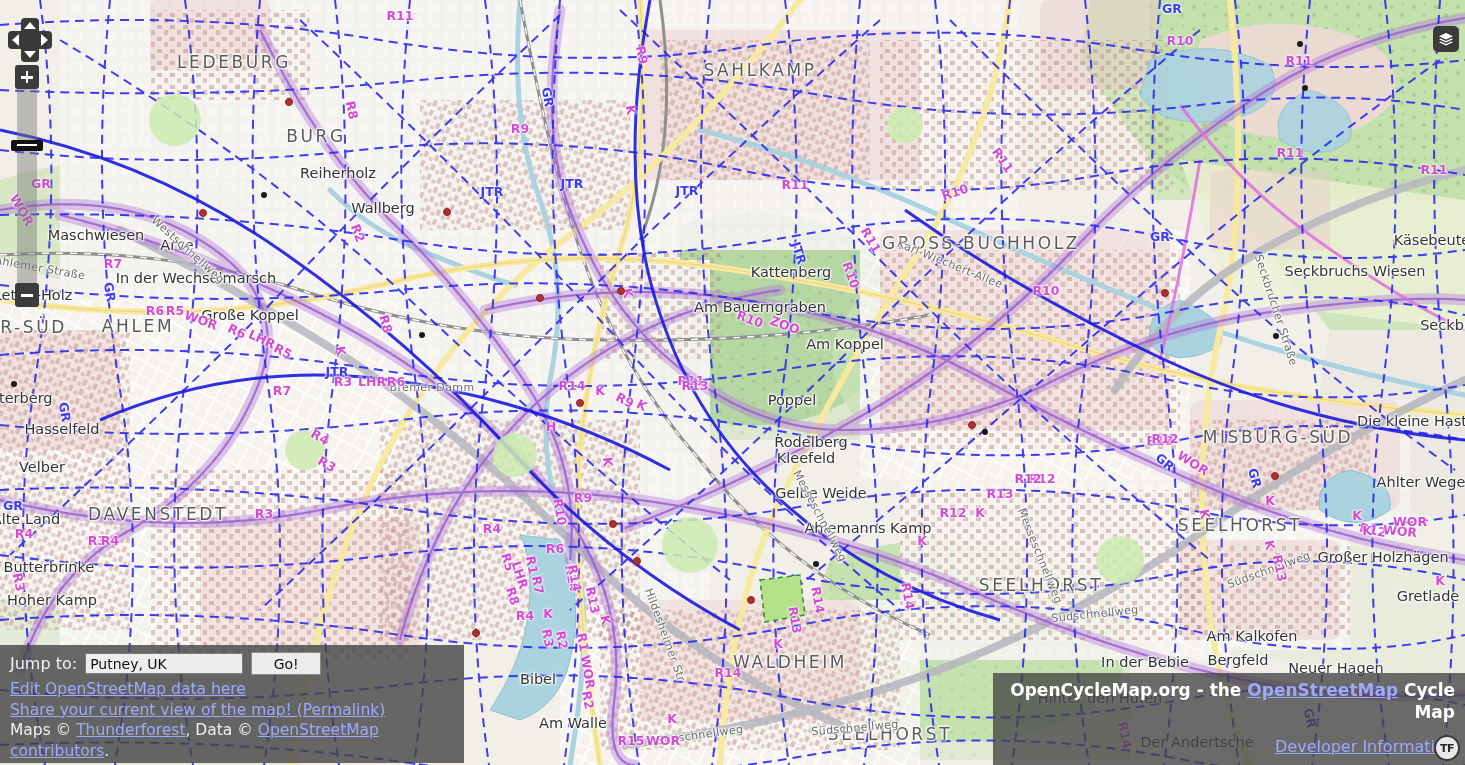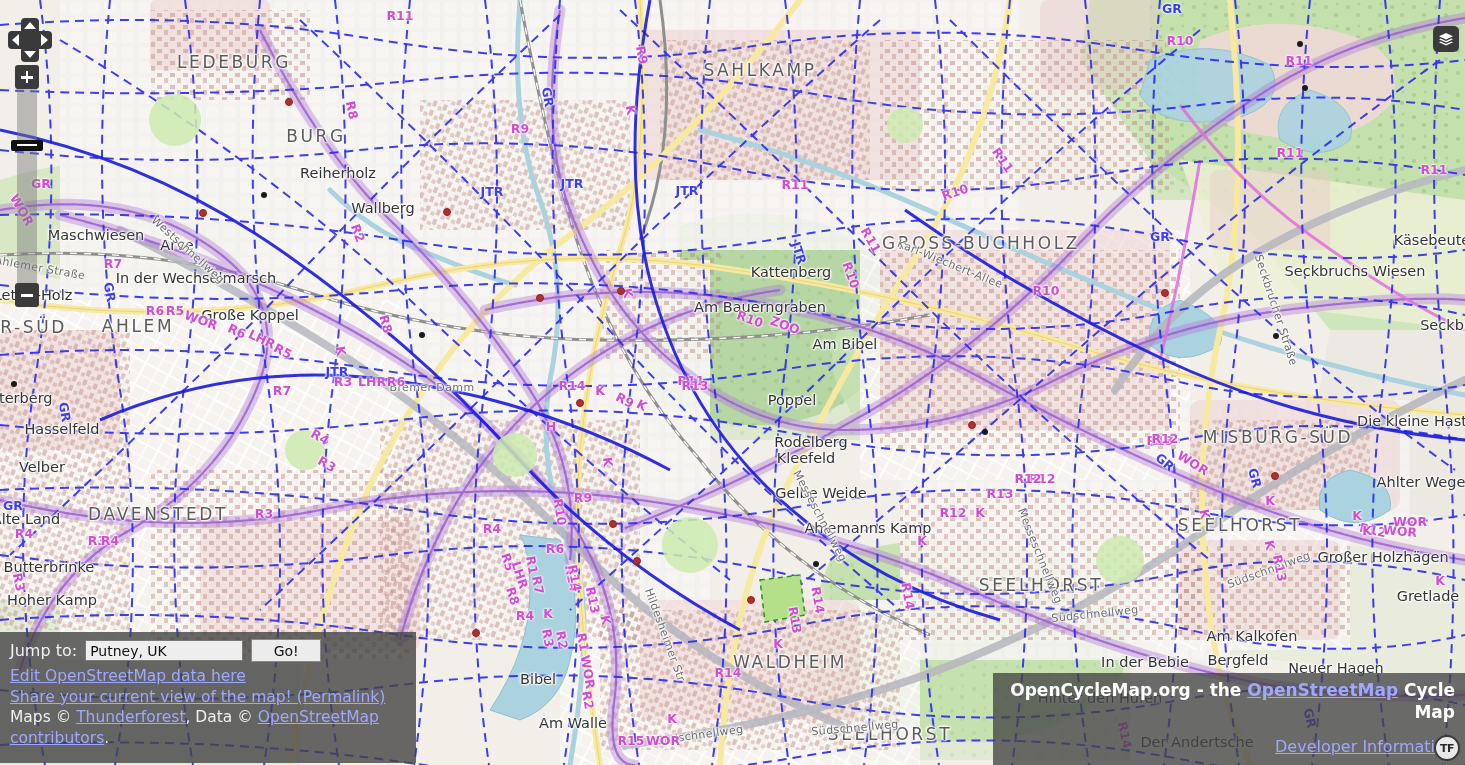--- a/index.html
+++ b/index.html
@@ -42,22 +42,22 @@
   #ztrack{position:absolute;left:17px;top:88px;width:20px;height:200px;
      background:rgba(120,120,120,.45);}
   #zhandle{position:absolute;left:11px;top:140px;width:32px;height:11px;background:#111;
      border-radius:2px;cursor:pointer;}
   #zhandle:after{content:"";position:absolute;left:6px;top:4px;width:20px;height:2px;background:#fff;}
 
   #layersbtn{position:absolute;right:6px;top:26px;width:26px;height:26px;background:#3b3b3b;
      border-radius:5px;cursor:pointer;display:flex;align-items:center;justify-content:center;}
 
   
-  #jumppanel{position:absolute;left:0;bottom:2px;width:416px;background:rgba(68,68,68,.80);
-     padding:7px 10px 15px 10px;box-sizing:border-box;}
+  #jumppanel{position:absolute;left:0;bottom:2px;width:464px;background:rgba(68,68,68,.80);
+     padding:7px 10px 2px 10px;box-sizing:border-box;}
   .jrow{display:flex;align-items:center;gap:8px;margin-bottom:4px;}
   .jlabel{color:#f2f2f2;font-size:16px;}
   #jumpinput{width:158px;height:21px;font-size:14px;padding:1px 4px;box-sizing:border-box;
      border:1px solid #7b7b7b;background:#eeeeee;color:#111;font-family:inherit;}
   #gobtn{width:70px;height:23px;font-size:14px;background:#ececec;border:1px solid #8a8a8a;
      color:#111;font-family:inherit;cursor:pointer;}
   .jlink{display:block;color:#9fa8ff;font-size:15.5px;text-decoration:underline;line-height:20.5px;
      cursor:pointer;}
   .jtext{color:#f0f0f0;font-size:15.5px;line-height:20.5px;}
   .jtext a{color:#9fa8ff;text-decoration:underline;cursor:pointer;}
@@ -326,21 +326,21 @@
       </div>
     <div id="locality-layer">
         <div class="lbl locality" style="left: 338px; top: 173px;">Reiherholz</div>
         <div class="lbl locality" style="left: 383px; top: 208px;">Wallberg</div>
         <div class="lbl locality" style="left: 96px; top: 235px;">Maschwiesen</div>
         <div class="lbl locality" style="left: 177px; top: 245px;">Arve</div>
         <div class="lbl locality" style="left: 791px; top: 272px;">Kattenberg</div>
         <div class="lbl locality" style="left: 196px; top: 278px;">In der Wechselmarsch</div>
         <div class="lbl locality" style="left: 760px; top: 307px;">Am Bauerngraben</div>
         <div class="lbl locality" style="left: 250px; top: 315px;">Große Koppel</div>
-        <div class="lbl locality" style="left: 845px; top: 344px;">Am Bibel</div>
+        <div class="lbl locality" style="left: 845px; top: 344px;">Am Koppel</div>
         <div class="lbl locality" style="left: 792px; top: 400px;">Poppel</div>
         <div class="lbl locality" style="left: 33px; top: 295px;">Letter-Holz</div>
         <div class="lbl locality" style="left: 1355px; top: 271px;">Seckbruchs Wiesen</div>
         <div class="lbl locality" style="left: 1432px; top: 240px;">Käsebeute</div>
         <div class="lbl locality" style="left: 1412px; top: 421px;">Die kleine Hast</div>
         <div class="lbl locality" style="left: 22px; top: 398px;">sterberg</div>
         <div class="lbl locality" style="left: 811px; top: 442px;">Rodelberg</div>
         <div class="lbl locality" style="left: 806px; top: 458px;">Kleefeld</div>
         <div class="lbl locality" style="left: 62px; top: 429px;">Hasselfeld</div>
         <div class="lbl locality" style="left: 1421px; top: 482px;">Ahlter Wege</div>

